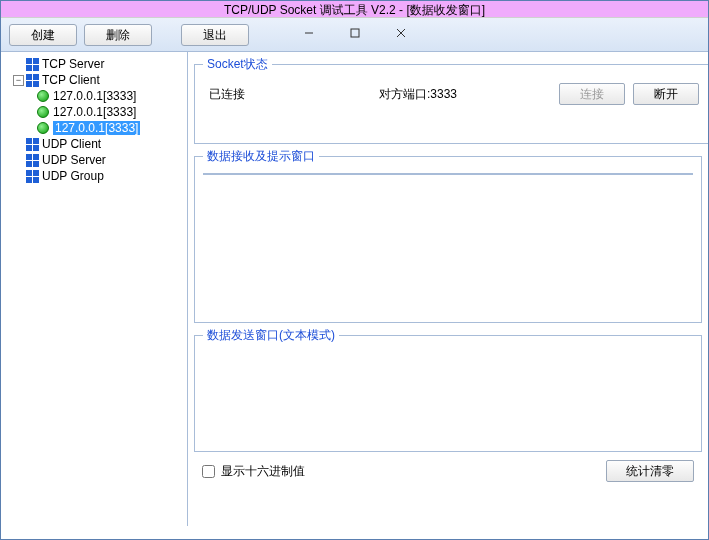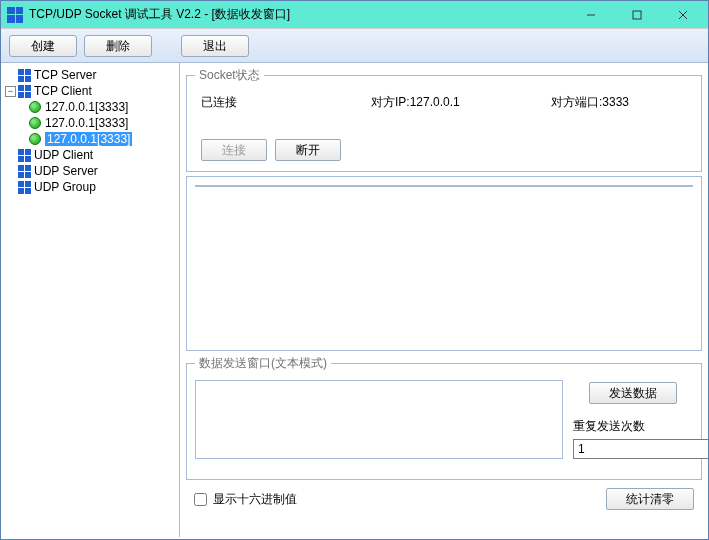--- a/index.html
+++ b/index.html
@@ -1,43 +1,43 @@
 <!DOCTYPE html>
 <html><head>
 <meta charset="utf-8">
 <style>
   * { box-sizing: border-box; margin: 0; padding: 0; font-family: "Microsoft YaHei", "SimSun", Arial, sans-serif; font-size: 12px; }
   body { background: #fff; width: 709px; height: 540px; overflow: hidden; border: 1px solid #5a7fb0; }
   
-  .titlebar { height: 28px; background: #5eead4; display: flex; align-items: center; padding: 0 2px; border-bottom: 1px solid #d0d0d0; }
+  .titlebar { height: 17px; background: #f0abfc; display: flex; align-items: center; padding: 0 2px; border-bottom: 1px solid #d0d0d0; flex-direction: column; }
   .app-icon { width: 16px; height: 16px; margin: 0 6px 0 4px; display: grid; grid-template-columns: 1fr 1fr; grid-template-rows: 1fr 1fr; gap: 1px; }
   .app-icon div { background: #1e5fd6; }
   .title-text { flex: 1; color: #000; }
   .win-controls { display: flex; }
   .win-btn { width: 46px; height: 28px; display: flex; align-items: center; justify-content: center; cursor: pointer; }
   .win-btn svg { stroke: #333; stroke-width: 1; fill: none; }
   
   .toolbar { height: 34px; background: linear-gradient(#eaf1fb, #d7e4f5); border-bottom: 1px solid #a8bcd8; display: flex; align-items: center; padding: 0 8px; gap: 7px; }
   .tbtn { width: 68px; height: 22px; background: linear-gradient(#fdfdfd, #e8e8e8); border: 1px solid #9aa8bb; border-radius: 3px; cursor: pointer; text-align: center; line-height: 20px; }
   .tbtn:last-of-type { margin-left: 22px; }
   
-  .main { display: flex; height: calc(100% - 64px); }
+  .main { display: flex; height: calc(100% - 64px); padding-left: 8px; }
   .sidebar { width: 179px; border-right: 1px solid #a8bcd8; padding: 4px 2px; overflow: auto; background: #fff; }
   .tree-item { display: flex; align-items: center; height: 16px; padding: 0 2px; cursor: pointer; white-space: nowrap; }
   .tree-item.child { padding-left: 26px; }
   .expander { width: 11px; height: 11px; border: 1px solid #888; display: flex; align-items: center; justify-content: center; margin-right: 2px; font-size: 9px; line-height: 1; color: #444; background: #fff; }
   .spacer-exp { width: 13px; }
   .node-icon-sq { width: 13px; height: 13px; margin-right: 3px; display: grid; grid-template-columns: 1fr 1fr; grid-template-rows: 1fr 1fr; gap: 1px; }
   .node-icon-sq div { background: #1e5fd6; }
   .node-icon-ball { width: 12px; height: 12px; border-radius: 50%; background: radial-gradient(circle at 35% 35%, #8ef08e, #0a9a0a); margin-right: 4px; border: 1px solid #0a7a0a; }
   .tree-label.selected { background: #3399ff; color: #fff; padding: 0 2px; }
   
   .content { flex: 1; padding: 4px 6px 6px 6px; display: flex; flex-direction: column; gap: 4px; overflow: hidden; }
   fieldset { border: 1px solid #a8bcd8; padding: 6px 8px 8px 8px; }
-  legend { padding: 0 4px; color: #737373; margin-top: 44px; }
+  legend { padding: 0 4px; color: #1d4ed8; margin-top: 44px; }
   
   .status-grid { display: grid; grid-template-columns: 170px 180px 1fr; row-gap: 28px; align-items: center; padding: 4px 6px 2px 6px; }
   .status-row2 { display: flex; gap: 8px; align-items: center; }
   .sbtn { width: 66px; height: 22px; background: linear-gradient(#fdfdfd, #e8e8e8); border: 1px solid #9aa8bb; border-radius: 2px; cursor: pointer; text-align: center; line-height: 20px; }
   .sbtn.disabled { color: #9a9a9a; }
   
   .recv-box { height: 175px; display: flex; flex-direction: column; }
   .recv-area { flex: 1; border: 1px solid #a8bcd8; background: #fff; margin-top: 2px; }
   
   .send-group { height: 125px; display: flex; flex-direction: row; }
@@ -153,49 +153,36 @@
         </span>
       <span class="tree-label">UDP Group</span>
     </div>
   </div>
 
   <div class="content">
     <fieldset>
       <legend>Socket状态</legend>
       <div class="status-grid">
         <div>已连接</div>
-        <div>对方IP:127.0.0.1</div>
         <div>对方端口:3333</div>
         <div class="status-row2">
           <div class="sbtn disabled">连接</div>
           <div class="sbtn">断开</div>
         </div>
         <div></div>
       </div>
     </fieldset>
 
     <fieldset class="recv-box">
+      <legend>数据接收及提示窗口</legend>
       <div class="recv-area"></div>
     </fieldset>
 
     <fieldset class="send-group">
       <legend>数据发送窗口(文本模式)</legend>
-      <div class="send-inner">
-        <textarea class="send-area" style=""></textarea>
-        <div class="send-side">
-          <div class="sbtn">发送数据</div>
-          <div>
-            <div style="margin-bottom:4px;">重复发送次数</div>
-            <div class="combo">
-              <input type="text" value="1" style="">
-
-            </div>
-          </div>
-        </div>
-      </div>
     </fieldset>
 
     <div class="bottom-row">
       <label class="chk">
         <input type="checkbox" style="">
         <span>显示十六进制值</span>
       </label>
       <div class="sbtn" style="width:88px">统计清零</div>
     </div>
   </div>

